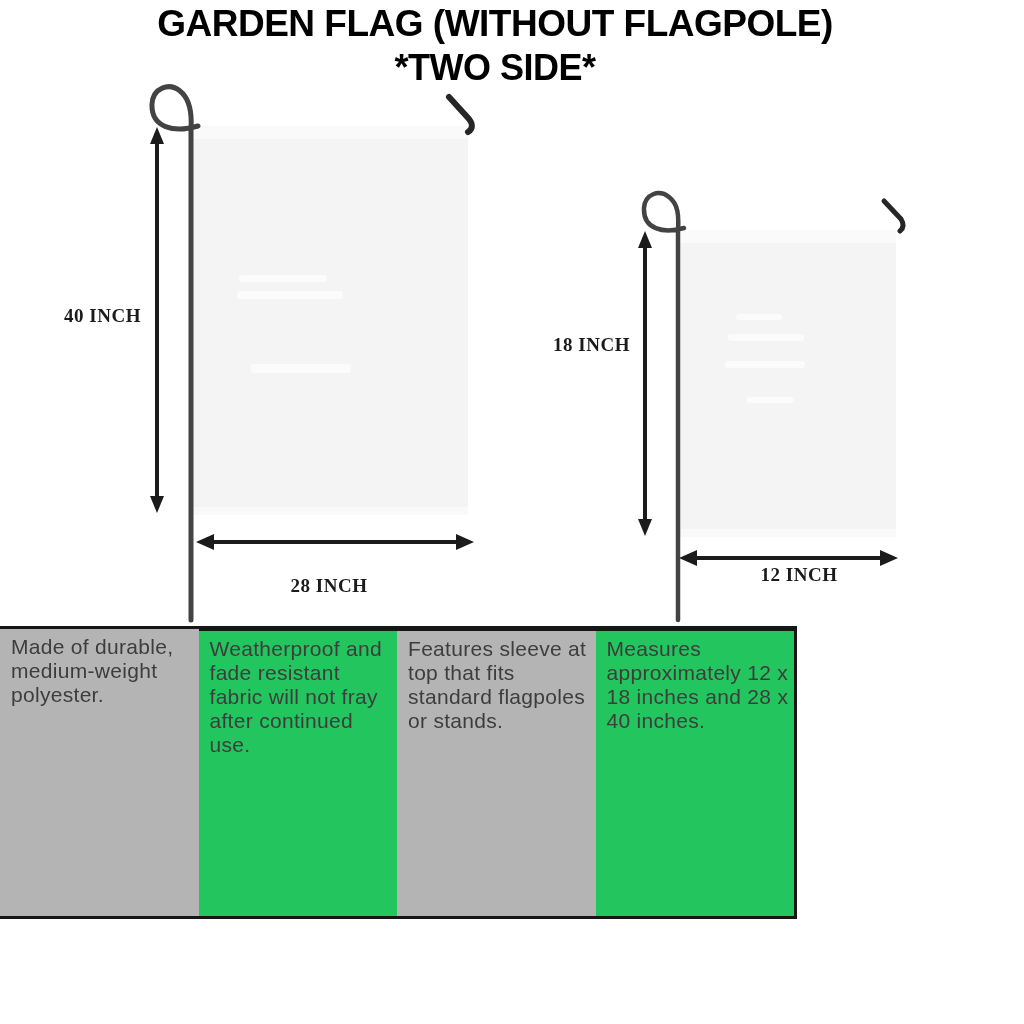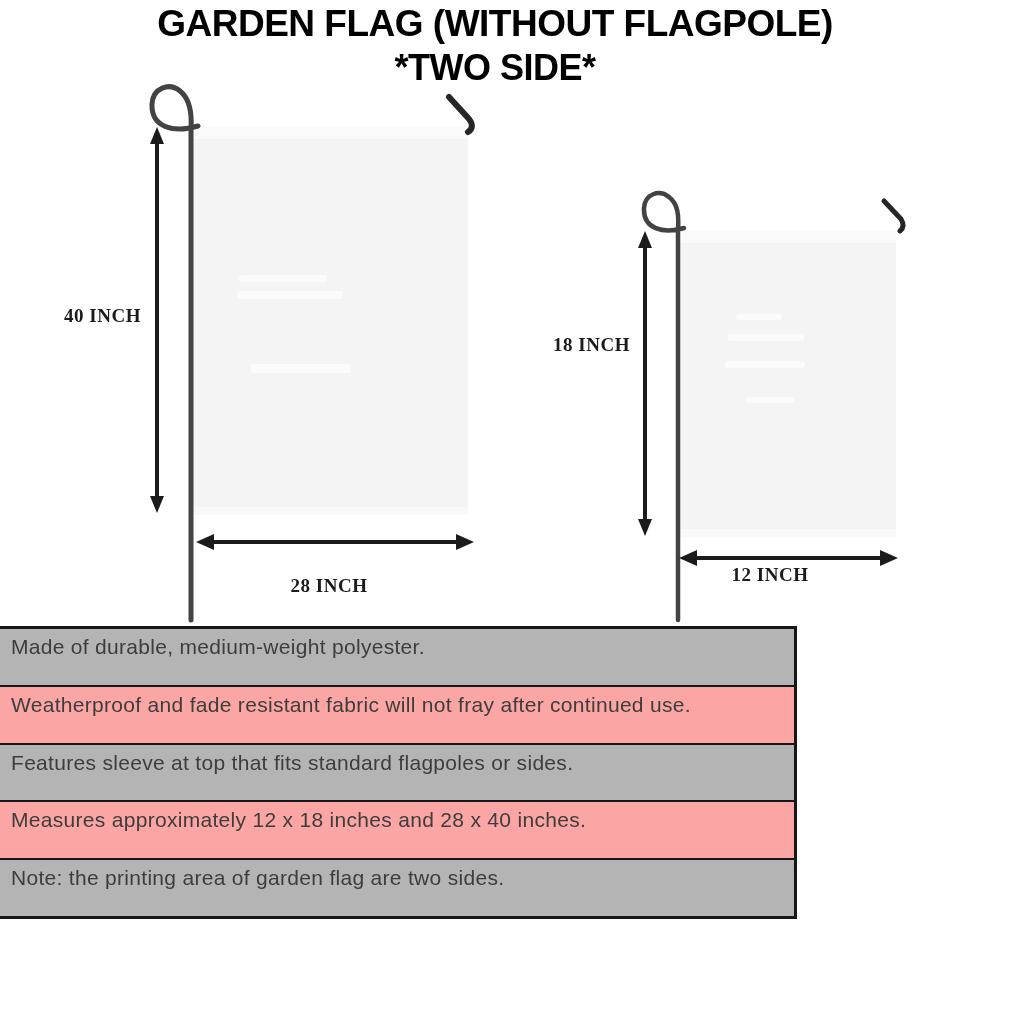--- a/index.html
+++ b/index.html
@@ -31,27 +31,27 @@
 
   
   svg.overlay { position:absolute; left:0; top:0; }
 
   
   .dim { position:absolute; font-size:19px; font-weight:bold; color:#1b1b1b;
          text-align:center; letter-spacing:0.5px; white-space:nowrap;font-family:Liberation Serif, serif; }
   .dim-40 { left:50px;  top:305px; width:105px; }
   .dim-28 { left:265px; top:575px; width:128px; }
   .dim-18 { left:539px; top:334px; width:105px; }
-  .dim-12 { left:706px; top:564px; width:128px; }
+  .dim-12 { left:735px; top:564px; width:128px; }
 
   
   .features { position:absolute; left:0; top:626px; width:797px; height:293px;
               box-sizing:border-box; border:3px solid #161616; border-left:none;
-              display:flex; flex-direction:column; background:#ffffff; }
-  .frow { flex:1; background:#fca5a5; }
+              display:flex; flex-direction:row; background:#ffffff; }
+  .frow { flex:1; background:#22c55e; }
   .frow + .frow { border-top:2px solid #161616; }
   .frow.shaded { background:#b4b4b4; }
   .frow span { display:block; padding:6px 0 0 11px; font-size:21px; color:#3d3d3d;
                letter-spacing:0.3px; }
 </style>
 </head>
 <body>
 
 <div class="scene">
 
@@ -118,23 +118,20 @@
   <div class="dim dim-12">12 INCH</div>
 
   <div class="features">
     <div class="frow shaded">
       <span>Made of durable, medium-weight polyester.</span>
     </div>
     <div class="frow">
       <span>Weatherproof and fade resistant fabric will not fray after continued use.</span>
     </div>
     <div class="frow shaded">
-      <span>Features sleeve at top that fits standard flagpoles or sides.</span>
+      <span>Features sleeve at top that fits standard flagpoles or stands.</span>
     </div>
     <div class="frow">
       <span>Measures approximately 12 x 18 inches and 28 x 40 inches.</span>
-    </div>
-    <div class="frow shaded">
-      <span>Note: the printing area of garden flag are two sides.</span>
     </div>
   </div>
 
 </div>
 
 </body></html>

